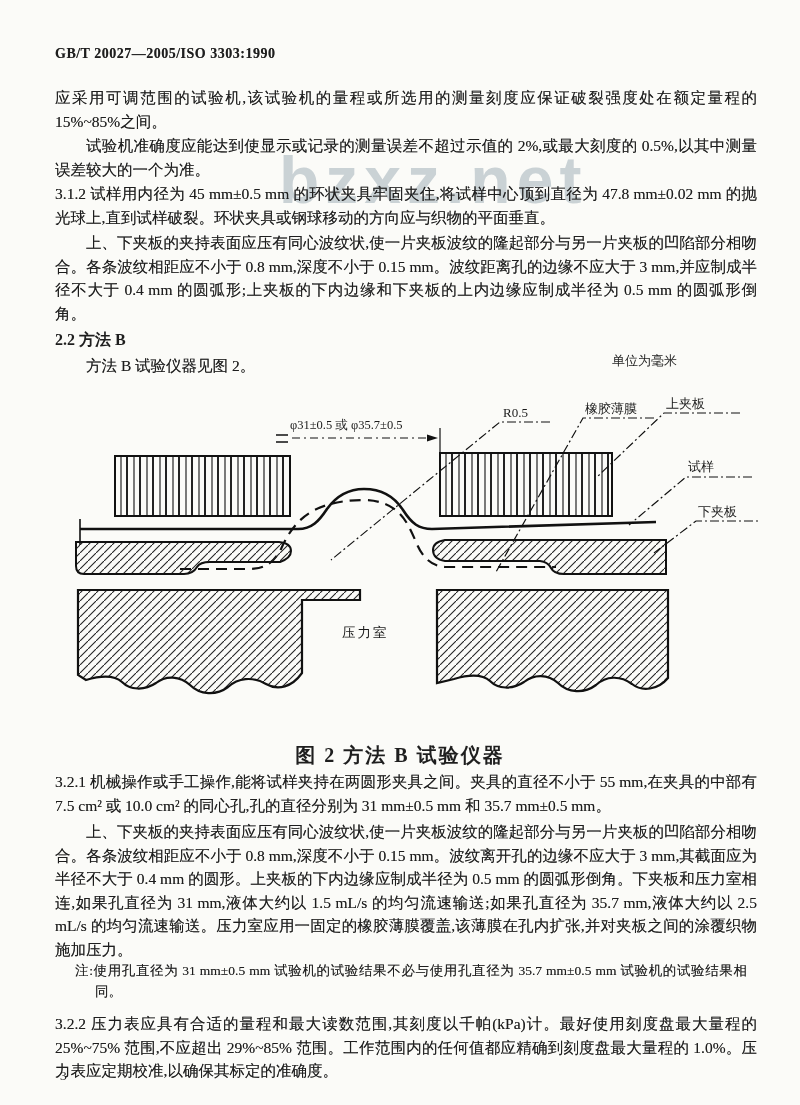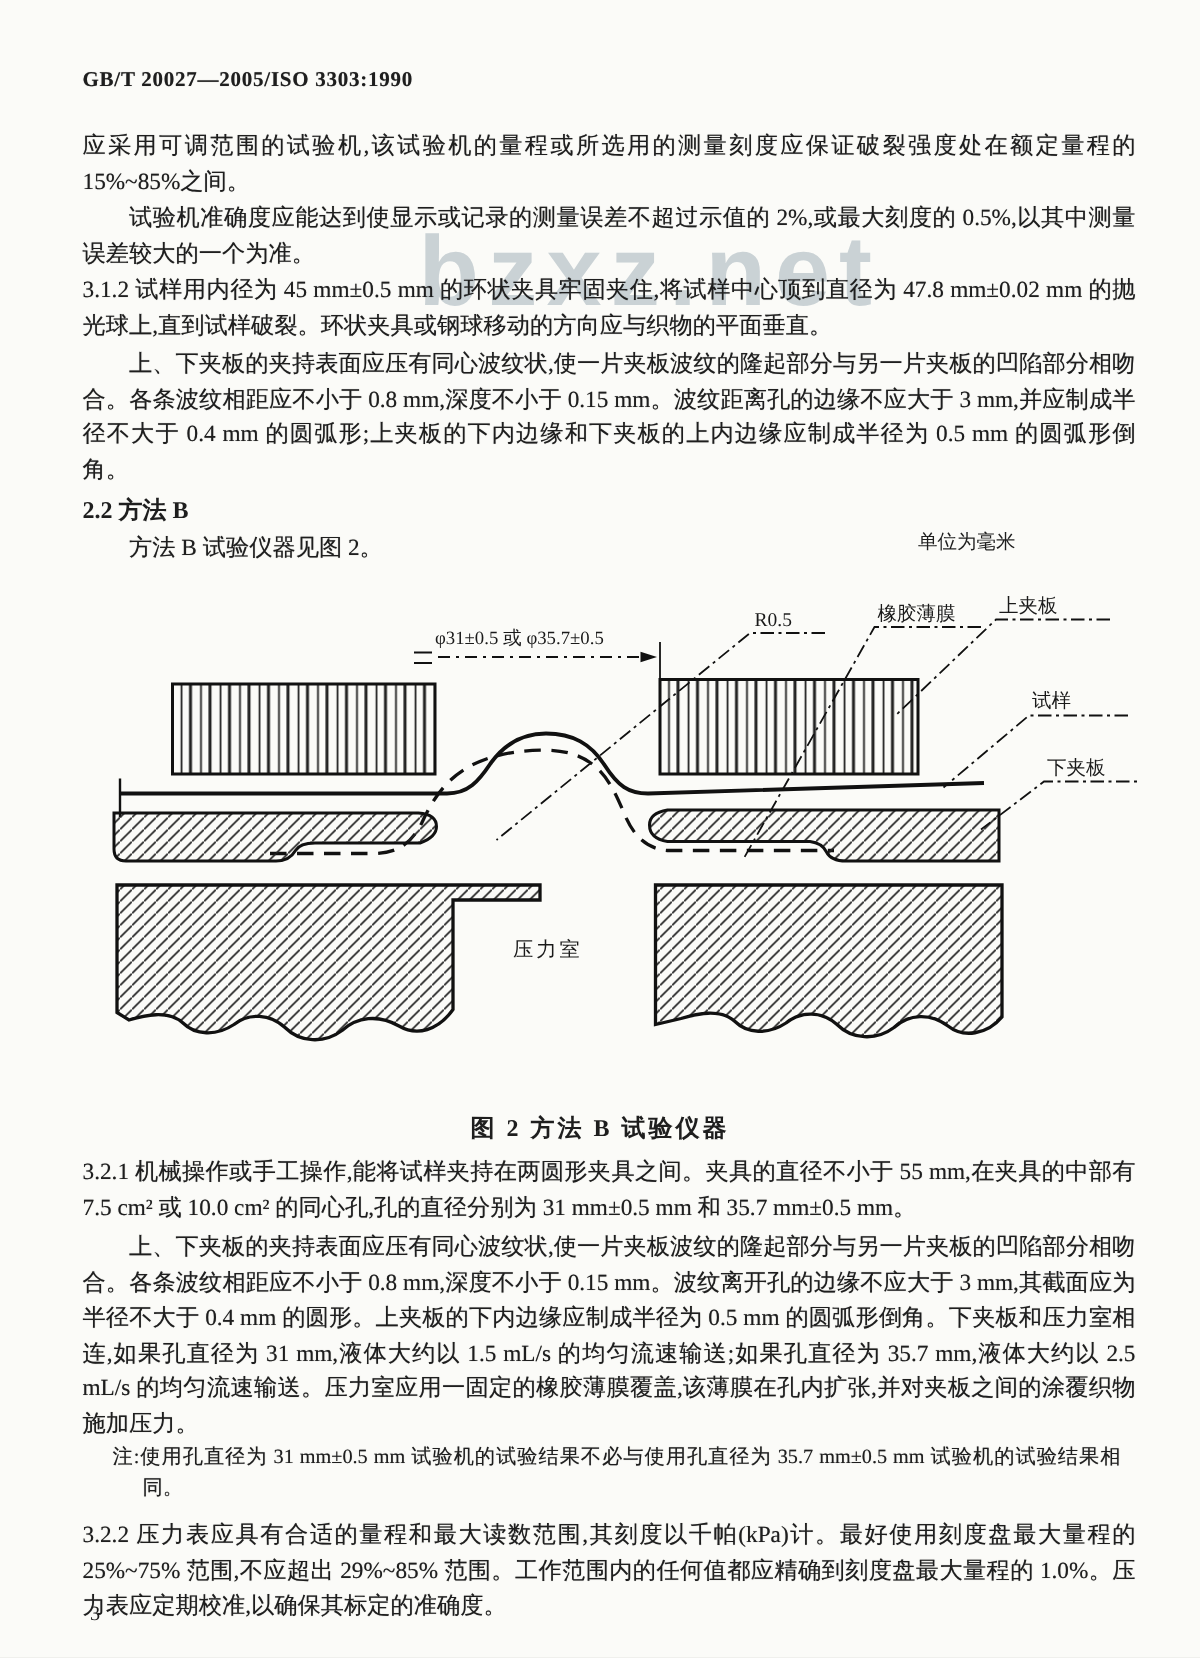--- a/index.html
+++ b/index.html
@@ -16,21 +16,21 @@
   }
   .indent{text-indent:2em;}
   .hdr{
     position:absolute;left:55px;top:46px;font-size:14px;font-weight:bold;
     letter-spacing:.5px;text-shadow:0 0 .5px rgba(0,0,0,.5);
   }
   .h32{position:absolute;left:55px;top:330px;font-size:16px;font-weight:bold;}
   .unit{position:absolute;left:612px;top:352px;font-size:13px;}
   .caption{
     position:absolute;left:0;top:742px;width:800px;text-align:center;
-    font-size:16px;font-weight:bold;letter-spacing:2px;
+    font-size:20px;font-weight:bold;letter-spacing:2px;
   }
   .note{
     position:absolute;left:55px;top:960px;width:692px;
     font-size:13.5px;line-height:21px;text-align:justify;
     padding-left:40px;text-indent:-20px;box-sizing:border-box;
     text-shadow:0 0 .5px rgba(20,20,20,.5);
   }
   .pagenum{position:absolute;left:60px;top:1068px;font-size:13.5px;}
   .watermark{
     position:absolute;left:279px;top:142px;

